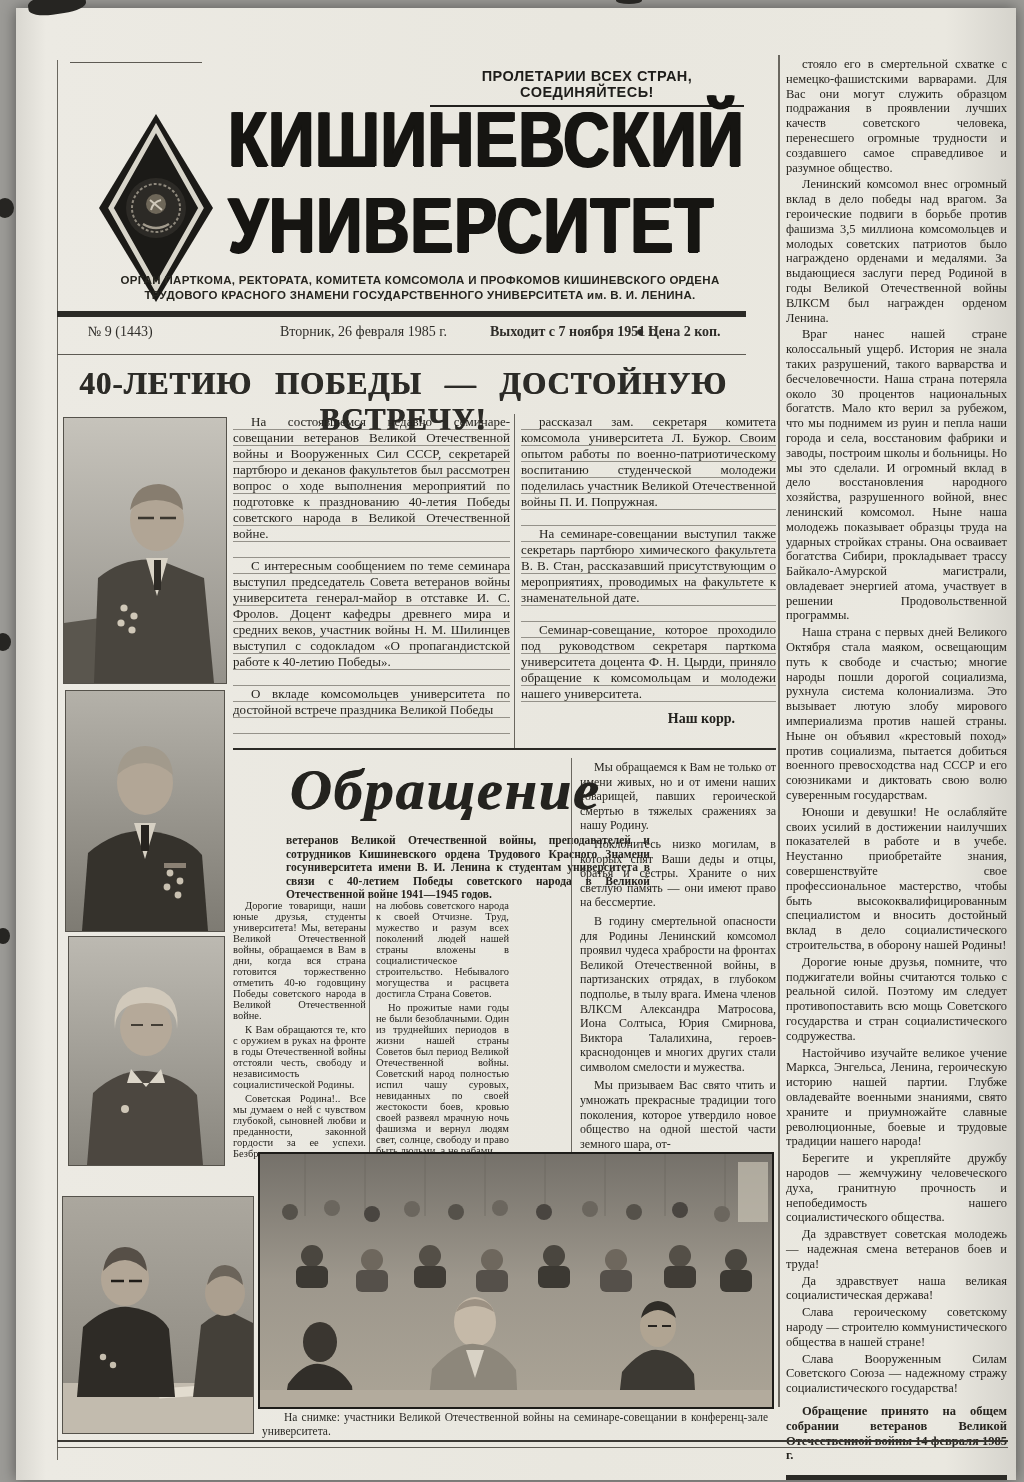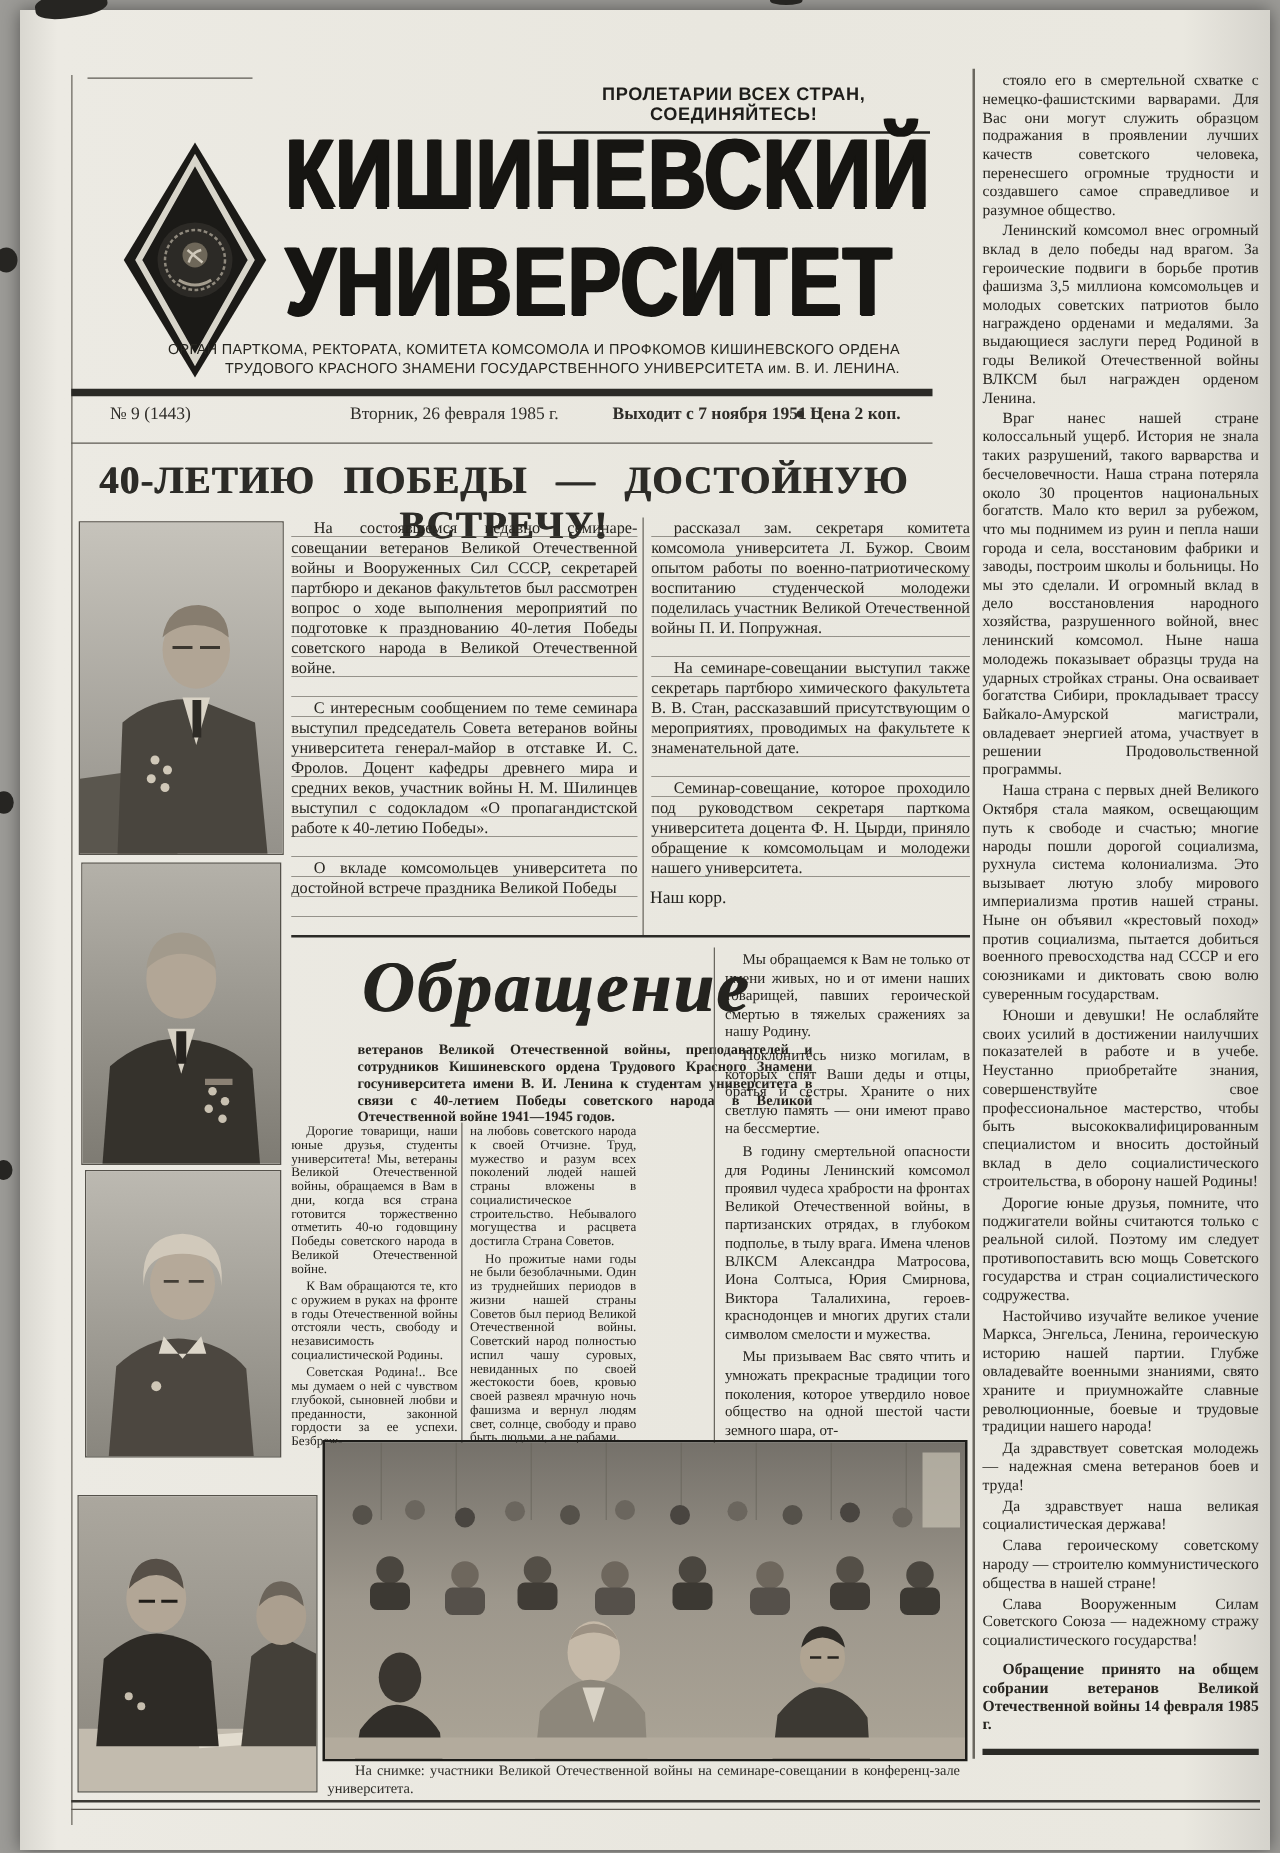--- a/index.html
+++ b/index.html
@@ -17,36 +17,36 @@
   .blob{position:absolute;background:#262522;border-radius:50%;}
   
   .slogan{position:absolute;left:430px;top:68px;width:314px;text-align:center;
           font-family:"Liberation Sans","DejaVu Sans",sans-serif;font-weight:bold;
           font-size:14.5px;letter-spacing:.5px;color:#1e1d1a;
           border-bottom:2.5px solid #21201d;padding-bottom:5px;}
   .mast-title{position:absolute;left:228px;font-family:"Liberation Sans","DejaVu Sans",sans-serif;
           font-weight:bold;font-size:64px;line-height:1;color:#161512;letter-spacing:1px;
           transform:scaleY(1.22);transform-origin:top left;white-space:nowrap;
           text-shadow:1.5px 0 0 #161512,-1px 0 0 #161512,0 1px 0 #161512;}
-  .organ{position:absolute;left:120px;top:273px;width:600px;text-align:right;
-         font-family:"Liberation Sans","DejaVu Sans",sans-serif;font-weight:normal;
+  .organ{position:absolute;left:120px;top:273px;width:600px;text-align:center;
+         font-family:"Liberation Sans","DejaVu Sans",sans-serif;font-weight:bold;
          font-size:11.5px;line-height:15px;color:#26251f;letter-spacing:.3px;}
   .infobar{position:absolute;top:324px;font-size:14px;color:#2f2d29;white-space:nowrap;}
   .bold{font-weight:bold;}
   
   .headline{position:absolute;left:58px;top:366px;width:690px;text-align:center;
             font-weight:bold;font-size:31px;letter-spacing:1px;word-spacing:14px;
             color:#2c2b27;text-shadow:.7px 0 0 #2c2b27;}
   
   .lead-col{position:absolute;font-size:13px;line-height:16px;text-align:justify;
             color:#26241f;overflow:hidden;
             background:repeating-linear-gradient(to bottom,transparent 0 15px,rgba(78,74,66,.55) 15px 16px);}
   .lead-col p{margin:0 0 16px;text-indent:18px;}
-  .byline{position:absolute;left:520px;top:711px;width:215px;text-align:left;
-          font-weight:normal;font-size:14px;color:#23221e;}
+  .byline{position:absolute;left:520px;top:711px;width:215px;text-align:right;
+          font-weight:bold;font-size:14px;color:#23221e;}
   
   .appeal-title{position:absolute;left:240px;top:756px;width:410px;text-align:center;
           font-style:italic;font-weight:bold;font-size:58px;color:#24231f;letter-spacing:2px;
           text-shadow:1px 0 0 #24231f;}
   .appeal-sub{position:absolute;left:286px;top:834px;width:364px;
           font-weight:bold;font-size:11.5px;line-height:13.5px;text-align:justify;color:#26241f;}
   .appeal-col{position:absolute;font-size:10.5px;line-height:11px;text-align:justify;
           color:#26241f;overflow:hidden;}
   .appeal-col p{margin:0 0 3px;text-indent:12px;}
   .appeal-colc{position:absolute;font-size:12px;line-height:14.6px;text-align:justify;
@@ -299,20 +299,21 @@
   </div>
 
   <div class="right-col">
     <p class="noindent">стояло его в смертельной схватке с немецко-фашистскими варварами. Для Вас они могут служить образцом подражания в проявлении лучших качеств советского человека, перенесшего огромные трудности и создавшего самое справедливое и разумное общество.</p>
     <p class="gap">Ленинский комсомол внес огромный вклад в дело победы над врагом. За героические подвиги в борьбе против фашизма 3,5 миллиона комсомольцев и молодых советских патриотов было награждено орденами и медалями. За выдающиеся заслуги перед Родиной в годы Великой Отечественной войны ВЛКСМ был награжден орденом Ленина.</p>
     <p class="gap">Враг нанес нашей стране колоссальный ущерб. История не знала таких разрушений, такого варварства и бесчеловечности. Наша страна потеряла около 30 процентов национальных богатств. Мало кто верил за рубежом, что мы поднимем из руин и пепла наши города и села, восстановим фабрики и заводы, построим школы и больницы. Но мы это сделали. И огромный вклад в дело восстановления народного хозяйства, разрушенного войной, внес ленинский комсомол. Ныне наша молодежь показывает образцы труда на ударных стройках страны. Она осваивает богатства Сибири, прокладывает трассу Байкало-Амурской магистрали, овладевает энергией атома, участвует в решении Продовольственной программы.</p>
     <p class="gap">Наша страна с первых дней Великого Октября стала маяком, освещающим путь к свободе и счастью; многие народы пошли дорогой социализма, рухнула система колониализма. Это вызывает лютую злобу мирового империализма против нашей страны. Ныне он объявил «крестовый поход» против социализма, пытается добиться военного превосходства над СССР и его союзниками и диктовать свою волю суверенным государствам.</p>
     <p class="gap">Юноши и девушки! Не ослабляйте своих усилий в достижении наилучших показателей в работе и в учебе. Неустанно приобретайте знания, совершенствуйте свое профессиональное мастерство, чтобы быть высококвалифицированным специалистом и вносить достойный вклад в дело социалистического строительства, в оборону нашей Родины!</p>
     <p class="gap">Дорогие юные друзья, помните, что поджигатели войны считаются только с реальной силой. Поэтому им следует противопоставить всю мощь Советского государства и стран социалистического содружества.</p>
     <p class="gap">Настойчиво изучайте великое учение Маркса, Энгельса, Ленина, героическую историю нашей партии. Глубже овладевайте военными знаниями, свято храните и приумножайте славные революционные, боевые и трудовые традиции нашего народа!</p>
+    <p class="gap">Берегите и укрепляйте дружбу народов — жемчужину человеческого духа, гранитную прочность и непобедимость нашего социалистического общества.</p>
     <p class="gap">Да здравствует советская молодежь — надежная смена ветеранов боев и труда!</p>
     <p class="gap">Да здравствует наша великая социалистическая держава!</p>
     <p class="gap">Слава героическому советскому народу — строителю коммунистического общества в нашей стране!</p>
     <p class="gap">Слава Вооруженным Силам Советского Союза — надежному стражу социалистического государства!</p>
     <p class="right-footer">Обращение принято на общем собрании ветеранов Великой Отечественной войны 14 февраля 1985 г.</p>
     <div class="endrule"></div>
   </div>
 
   <div class="dblrule"></div>
 </div>

